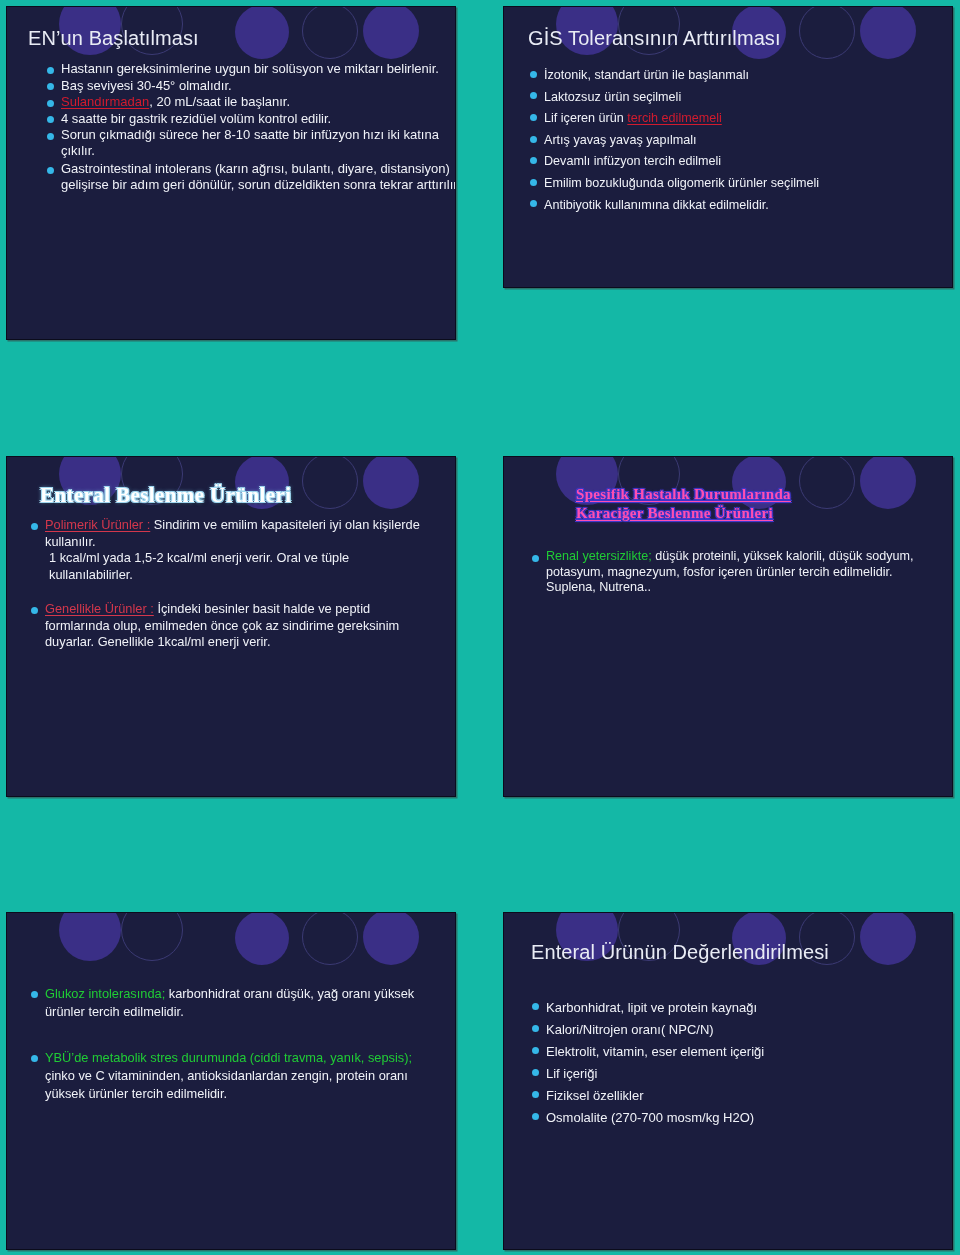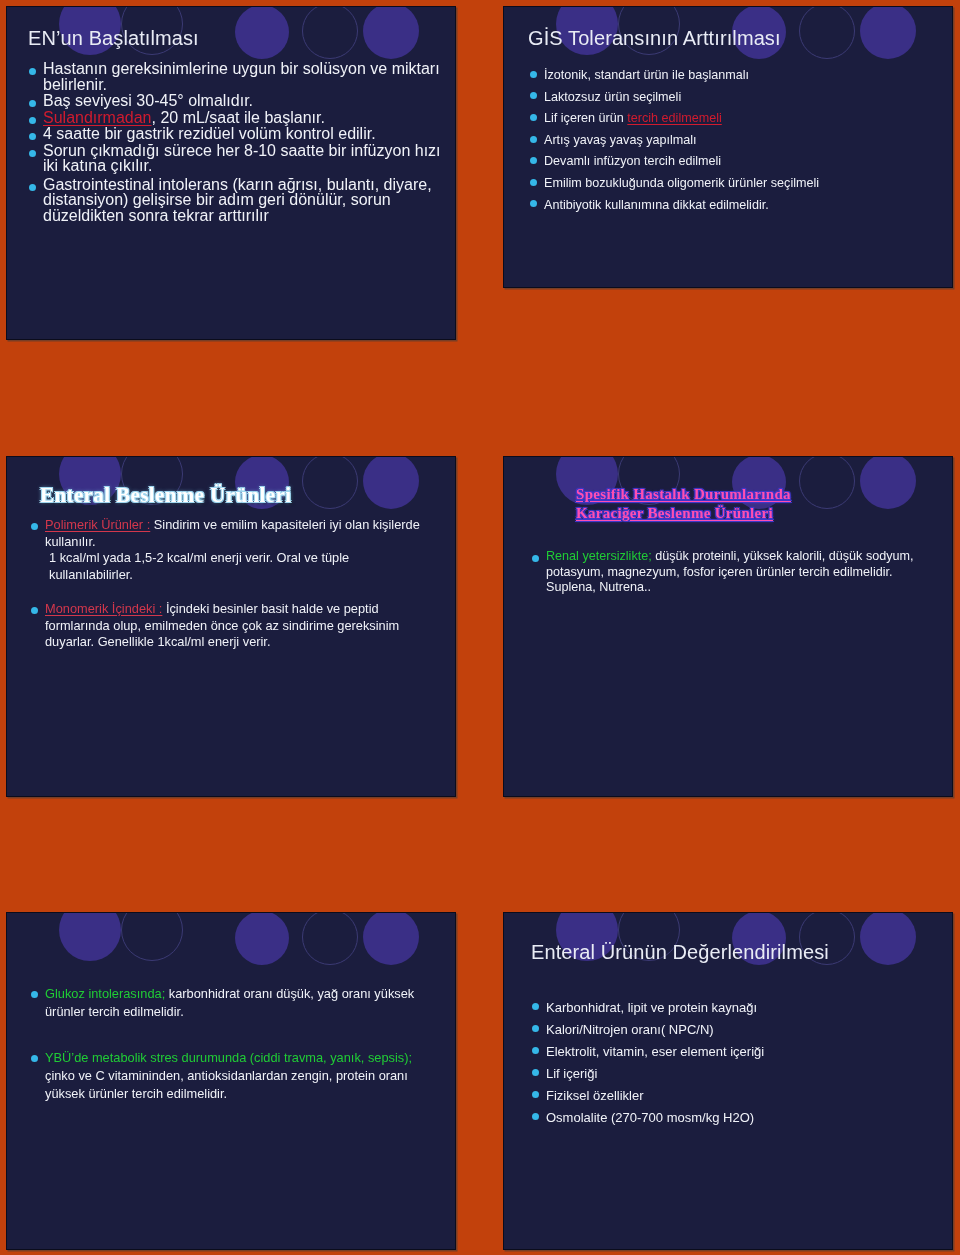--- a/index.html
+++ b/index.html
@@ -5,21 +5,21 @@
   * { box-sizing: border-box; margin: 0; padding: 0; }
   html, body {
     width: 960px; height: 1255px;
     background: #ffffff;
     font-family: "Liberation Sans", sans-serif;
     overflow: hidden;
   }
   #sheet {
     position: relative;
     width: 960px; height: 1255px;
-    background: #c2410c;
+    background: #14b8a6;
   }
 
   
   .slide {
     position: absolute;
     background: #1b1d3e;
     border: 1px solid #0b0c1c;
     box-shadow: 1.5px 1.5px 0 rgba(60,60,60,.55);
     overflow: hidden;
   }
@@ -80,21 +80,21 @@
     content: "";
     position: absolute;
     left: 0; top: .46em;
     width: 7px; height: 7px;
     border-radius: 50%;
     background: #35b7e8;
   }
   ul.bl > li.nobullet { padding-left: 14px; }
   ul.bl > li.nobullet::before { display: none; }
 
-  .s1 ul.bl { left: 22px; top: 54px; width: 420px; font-size: 16px; line-height: 15.5px; }
+  .s1 ul.bl { left: 40px; top: 54px; width: 420px; font-size: 13px; line-height: 15.5px; }
 
   .s2 ul.bl { left: 26px; top: 58px; width: 420px; font-size: 12.6px; line-height: 20.6px; }
 
   .s3 ul.bl { left: 24px; top: 60px; width: 400px; font-size: 12.8px; line-height: 16.5px; }
   .s3 ul.bl > li { margin-bottom: 0; }
   .s3 .gap { height: 18px; }
 
   .s4 ul.bl { left: 28px; top: 92px; width: 400px; font-size: 12.6px; line-height: 15.6px; }
   .s4 .gap { height: 17px; }
 
@@ -173,21 +173,21 @@
       <div class="circ fill" style="left:228px; top:-2px; width:54px; height:54px;"></div>
       <div class="circ ring" style="left:295px; top:-4px; width:56px; height:56px;"></div>
       <div class="circ fill" style="left:356px; top:-4px; width:56px; height:56px;"></div>
     </div>
     <div class="body-area">
       <div class="title-serif" style="left:33px; top:26px;">Enteral Beslenme Ürünleri</div>
       <ul class="bl">
           <li><span class="redlink">Polimerik Ürünler :</span> Sindirim ve emilim kapasiteleri iyi olan kişilerde kullanılır.</li>
           <li class="nobullet" style="padding-left: 18px;">1 kcal/ml yada 1,5-2 kcal/ml enerji verir. Oral ve tüple kullanılabilirler.</li>
           <li class="nobullet gap"></li>
-          <li><span class="redlink">Monomerik İçindeki :</span> İçindeki besinler basit halde ve peptid formlarında olup, emilmeden önce çok az sindirime gereksinim duyarlar. Genellikle 1kcal/ml enerji verir.</li>
+          <li><span class="redlink">Genellikle Ürünler :</span> İçindeki besinler basit halde ve peptid formlarında olup, emilmeden önce çok az sindirime gereksinim duyarlar. Genellikle 1kcal/ml enerji verir.</li>
         </ul>
     </div>
   </div>
 
   <div class="slide s4" style="left:503px; top:456px; width:450px; height:341px;">
     <div class="deco">
       <div class="circ fill" style="left:52px; top:-14px; width:62px; height:62px;"></div>
       <div class="circ ring" style="left:114px; top:-14px; width:62px; height:62px;"></div>
       <div class="circ fill" style="left:228px; top:-2px; width:54px; height:54px;"></div>
       <div class="circ ring" style="left:295px; top:-4px; width:56px; height:56px;"></div>

